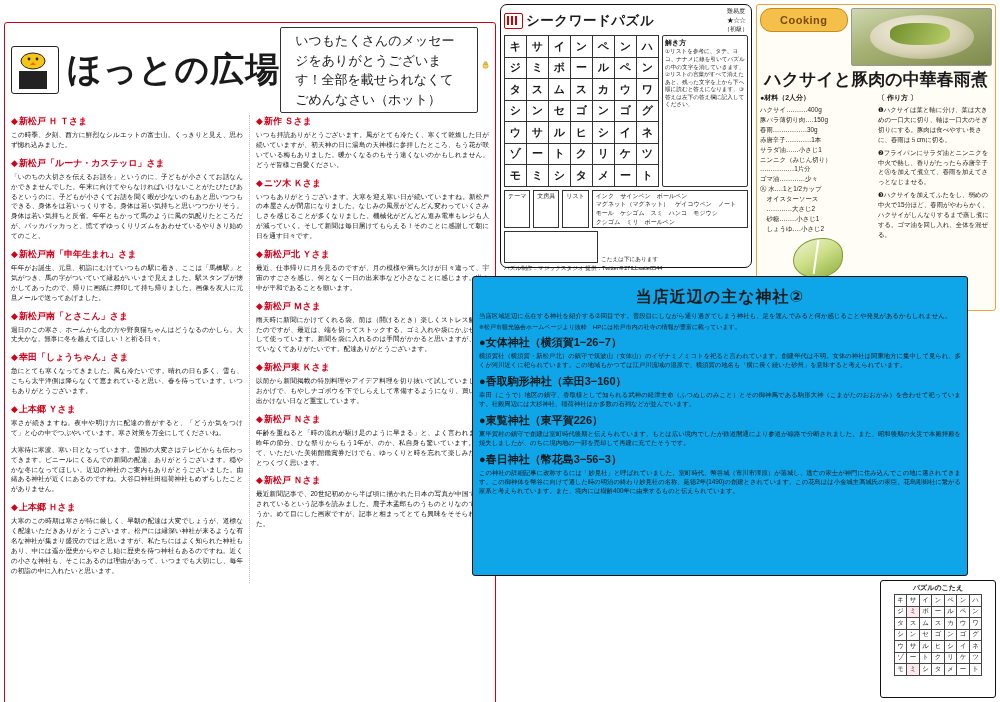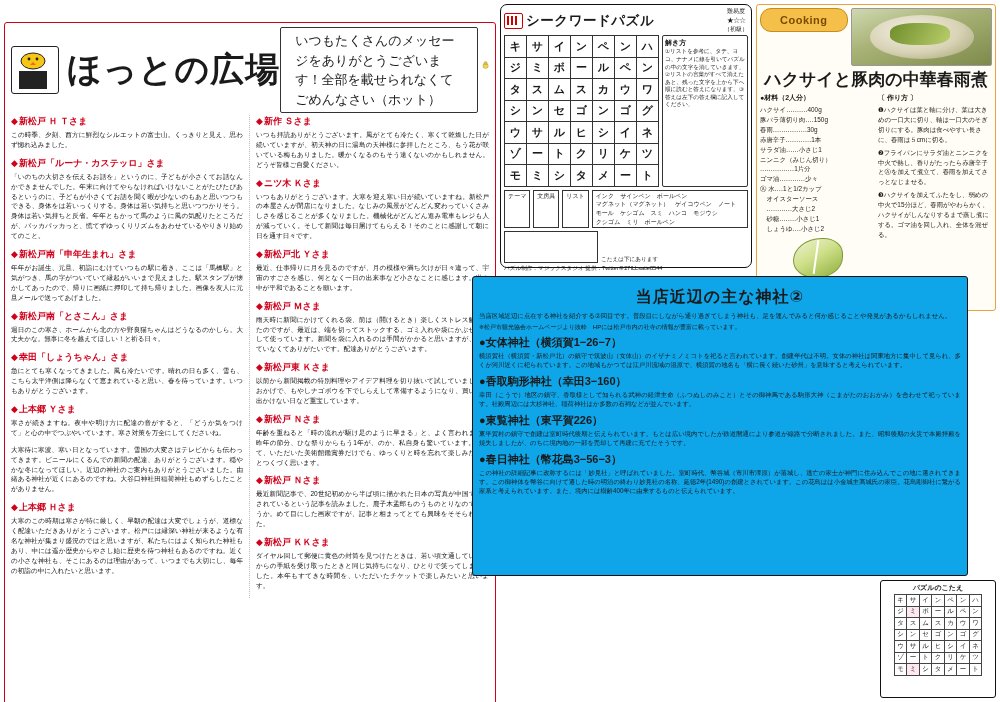--- a/index.html
+++ b/index.html
@@ -177,24 +177,20 @@
             <p>以前から新聞掲載の特別料理やアイデア料理を切り抜いて試していました。おかげで、もやしナゴボウを下でしらえして常備するようになり、買い物に出かけない日など重宝しています。</p>
           </div>
         <div class="art">
             <h3><span class="star">◆</span><span>新松戸 Ｎさま</span></h3>
             <p>年齢を重ねると「時の流れが駆け足のように早まる」と、よく言われます。昨年の節分、ひな祭りからもう1年が、のか、私自身も驚いています。せめて、いただいた美術館鑑賞券だけでも、ゆっくりと時を忘れて楽しみたい、とつくづく思います。</p>
           </div>
         <div class="art">
             <h3><span class="star">◆</span><span>新松戸 Ｎさま</span></h3>
             <p>最近新聞記事で、20世紀初めから半ば頃に描かれた日本の写真が中国で注目されているという記事を読みました。鹿子木孟郎ものうものとりなのでしょうか。めて目にした画家ですが、記事と相まってとても興味をそそられました。</p>
           </div>
-        <div class="art">
-            <h3><span class="star">◆</span><span>新松戸 ＫＫさま</span></h3>
-            <p>ダイヤル回して郵便に黄色の封筒を見つけたときは、若い頃文通していた友からの手紙を受け取ったときと同じ気持ちになり、ひとりで笑ってしまいました。本年もすてきな時間を、いただいたチケットで楽しみたいと思います。</p>
-          </div>
       </div>
     </div>
   </div>
 
   <div class="col" id="puzzle">
     <div class="pz-head">
       <div class="pz-ic"></div>
       <div class="pz-title">シークワードパズル</div>
       <div class="pz-diff">
         <b>難易度</b>

